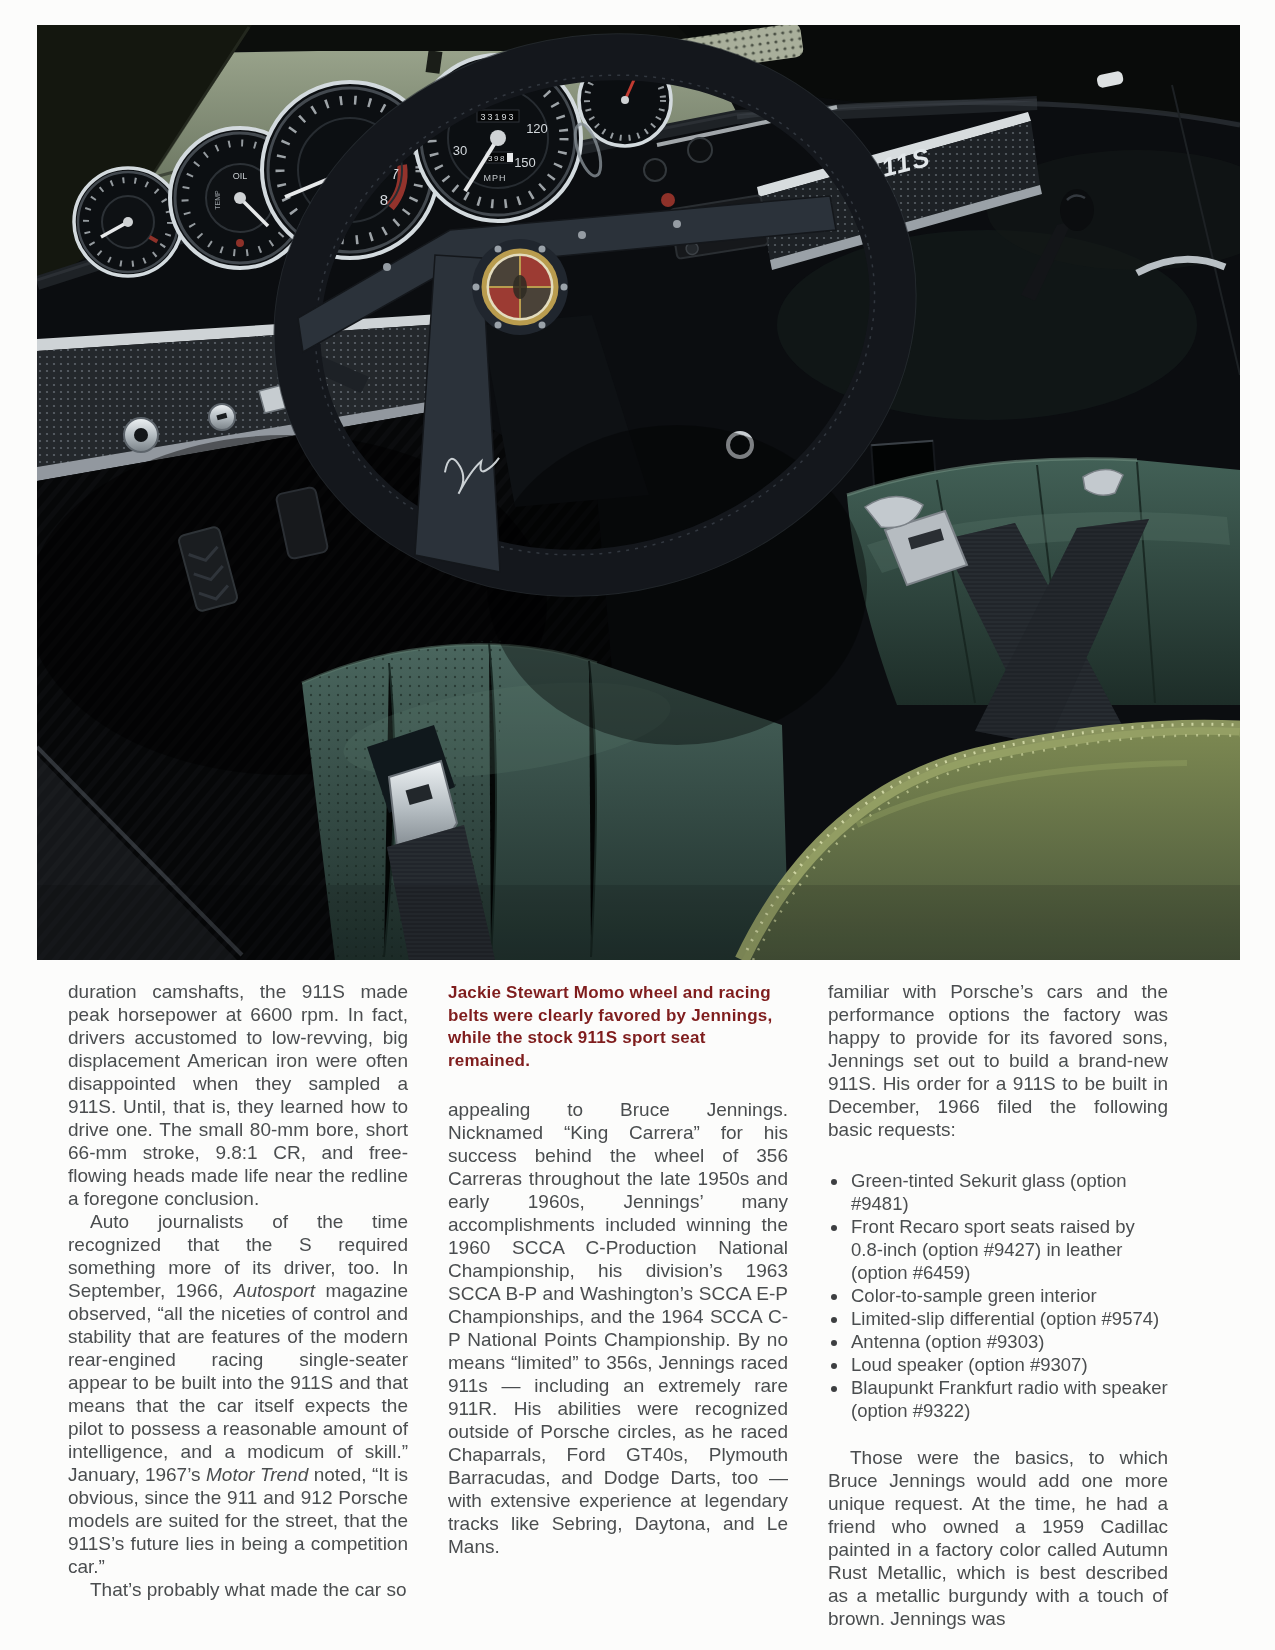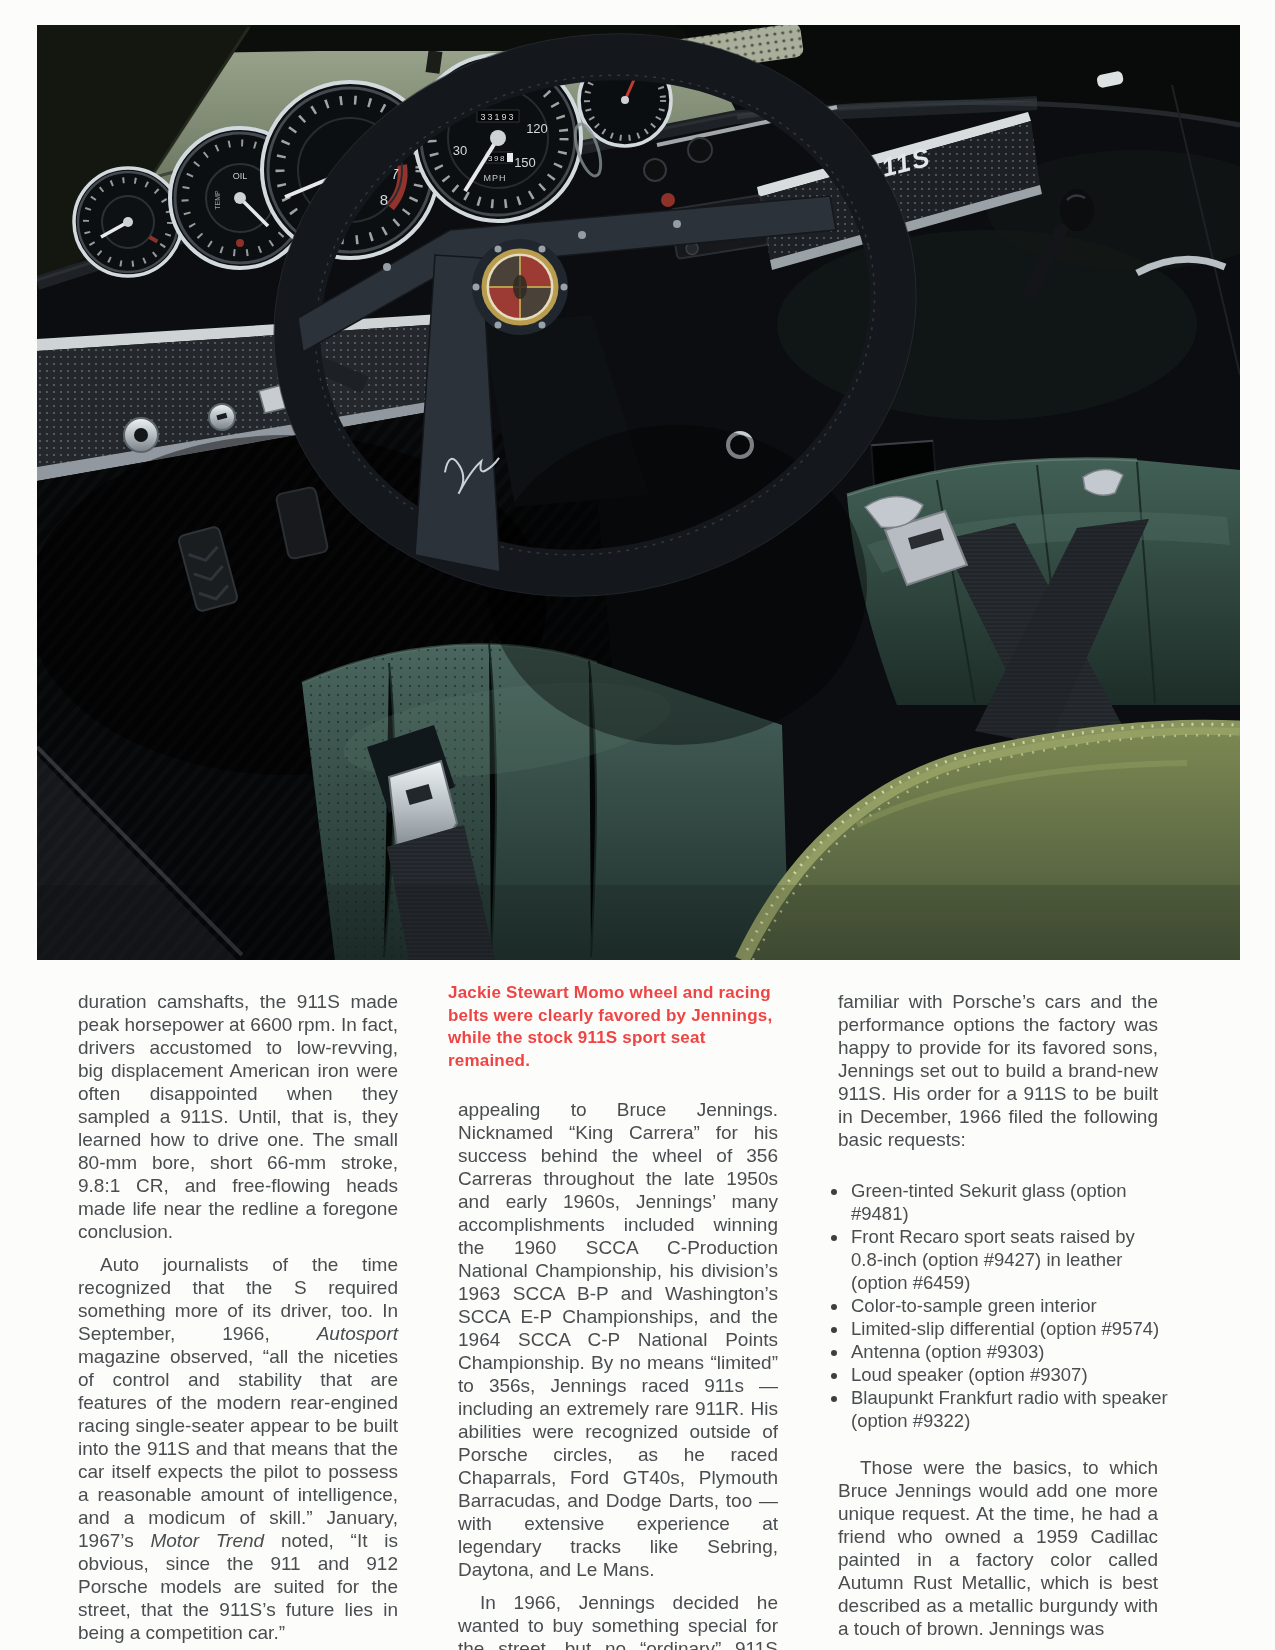--- a/index.html
+++ b/index.html
@@ -2,23 +2,23 @@
 <html lang="en"><head>
 <meta charset="utf-8">
 <style>
   html,body{margin:0;padding:0;background:#e8e8e6;}
   .page{position:relative;width:1275px;height:1650px;background:#fcfcfb;margin:0 auto;
         font-family:"Liberation Sans",sans-serif;overflow:hidden;}
   .photo{position:absolute;left:37px;top:25px;width:1203px;height:935px;margin:0;}
   .photo svg{display:block;width:100%;height:100%;}
   .text-area{position:absolute;left:68px;top:980px;display:flex;gap:40px;}
   .col{width:340px;}
-  .col p{margin:10px;font-size:19px;line-height:23px;color:#4a4d4f;text-align:justify;}
+  .col p{margin:0;font-size:19px;line-height:23px;color:#4a4d4f;text-align:justify;}
   .col p.indent{text-indent:22px;}
-  .caption{font-weight:bold;font-size:17px;line-height:22.5px;color:#ef4444;
+  .caption{font-weight:bold;font-size:17px;line-height:22.5px;color:#7f1d1d;
            letter-spacing:.2px;margin:2px 0 26px 0;text-align:left;}
   ul.bullets{list-style:disc;margin:28px 0 0 0;padding-left:21px;}
   ul.bullets li{font-size:18.5px;line-height:23px;color:#4a4d4f;padding-left:2px;text-align:left;}
   ul.bullets li::marker{color:#3d3f41;}
   .bullets + p{margin-top:24px;}
   .footer{position:absolute;left:68px;top:1544px;display:flex;align-items:baseline;}
   .pagenum{font-weight:bold;font-size:22px;color:#101010;letter-spacing:.5px;}
   .mag{font-family:"Liberation Serif",serif;font-size:28px;color:#141414;margin-left:15px;}
   .issue{font-size:15px;color:#262626;letter-spacing:1.2px;margin-left:16px;font-weight:500;}
   svg text{font-family:"Liberation Sans",sans-serif;}
@@ -336,21 +336,20 @@
 
   <div class="text-area">
     <div class="col">
         <p>duration camshafts, the 911S made peak horsepower at 6600 rpm. In fact, drivers accustomed to low-revving, big displacement American iron were often disappointed when they sampled a 911S. Until, that is, they learned how to drive one. The small 80-mm bore, short 66-mm stroke, 9.8:1 CR, and free-flowing heads made life near the redline a foregone conclusion.</p>
         <p class="indent">Auto journalists of the time recognized that the S required something more of its driver, too. In September, 1966, <i>Autosport</i> magazine observed, “all the niceties of control and stability that are features of the modern rear-engined racing single-seater appear to be built into the 911S and that means that the car itself expects the pilot to possess a reasonable amount of intelligence, and a modicum of skill.” January, 1967’s <i>Motor Trend</i> noted, “It is obvious, since the 911 and 912 Porsche models are suited for the street, that the 911S’s future lies in being a competition car.”</p>
         <p class="indent">That’s probably what made the car so</p>
       </div>
     <div class="col">
         <div class="caption">Jackie Stewart Momo wheel and racing belts were clearly favored by Jennings, while the stock 911S sport seat remained.</div>
         <p>appealing to Bruce Jennings. Nicknamed “King Carrera” for his success behind the wheel of 356 Carreras throughout the late 1950s and early 1960s, Jennings’ many accomplishments included winning the 1960 SCCA C-Production National Championship, his division’s 1963 SCCA B-P and Washington’s SCCA E-P Championships, and the 1964 SCCA C-P National Points Championship. By no means “limited” to 356s, Jennings raced 911s — including an extremely rare 911R. His abilities were recognized outside of Porsche circles, as he raced Chaparrals, Ford GT40s, Plymouth Barracudas, and Dodge Darts, too — with extensive experience at legendary tracks like Sebring, Daytona, and Le Mans.</p>
-        <p class="indent">In 1966, Jennings decided he wanted to buy something special for the street, but no “ordinary” 911S would do. Intimately</p>
       </div>
     <div class="col">
         <p>familiar with Porsche’s cars and the performance options the factory was happy to provide for its favored sons, Jennings set out to build a brand-new 911S. His order for a 911S to be built in December, 1966 filed the following basic requests:</p>
         <ul class="bullets">
           <li>Green-tinted Sekurit glass (option #9481)</li>
           <li>Front Recaro sport seats raised by 0.8-inch (option #9427) in leather (option #6459)</li>
           <li>Color-to-sample green interior</li>
           <li>Limited-slip differential (option #9574)</li>
           <li>Antenna (option #9303)</li>
           <li>Loud speaker (option #9307)</li>

